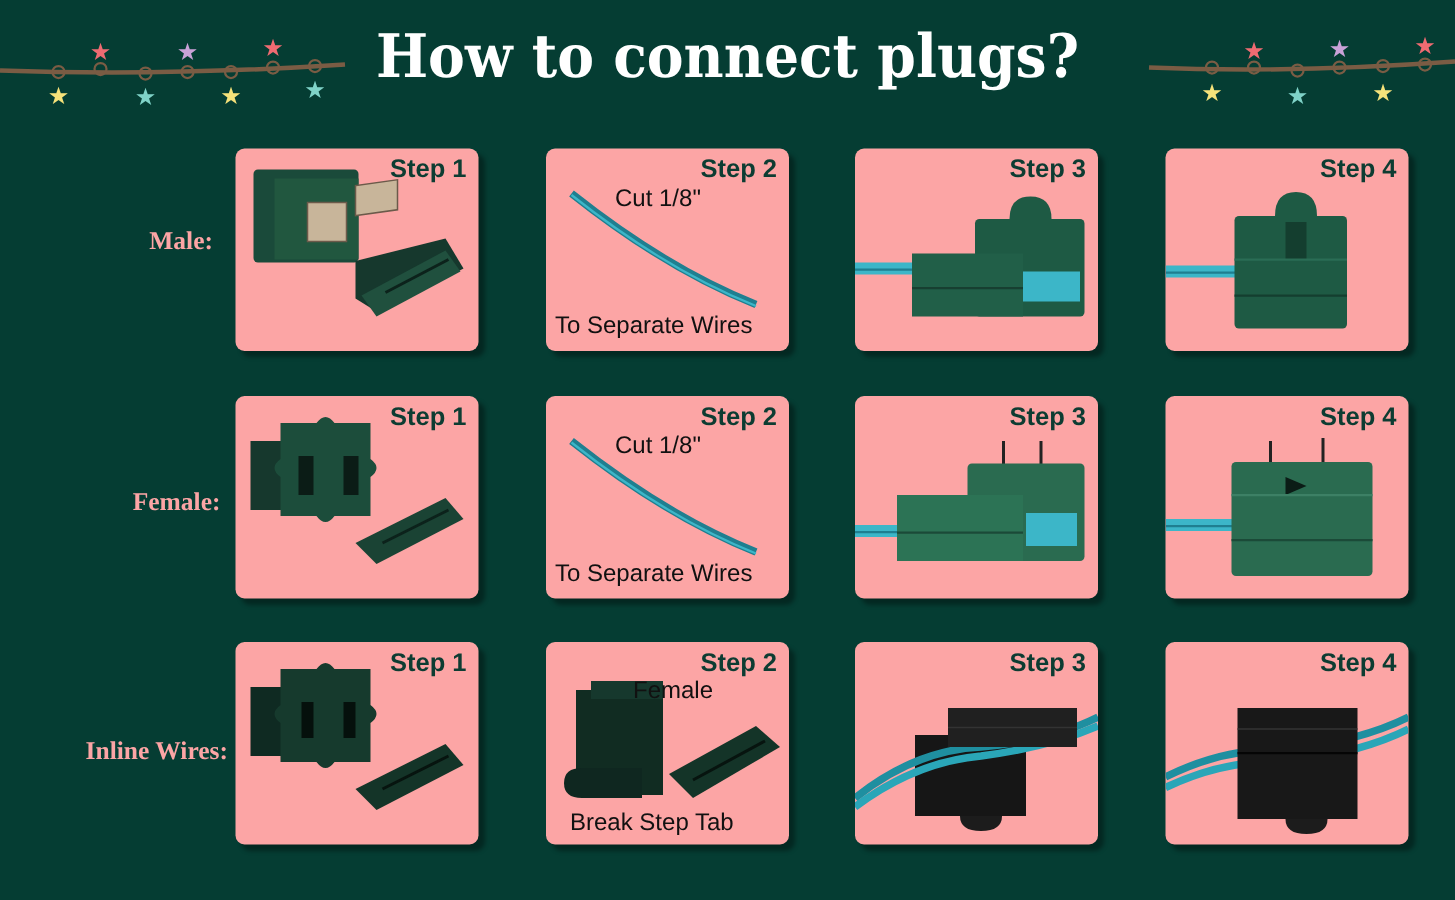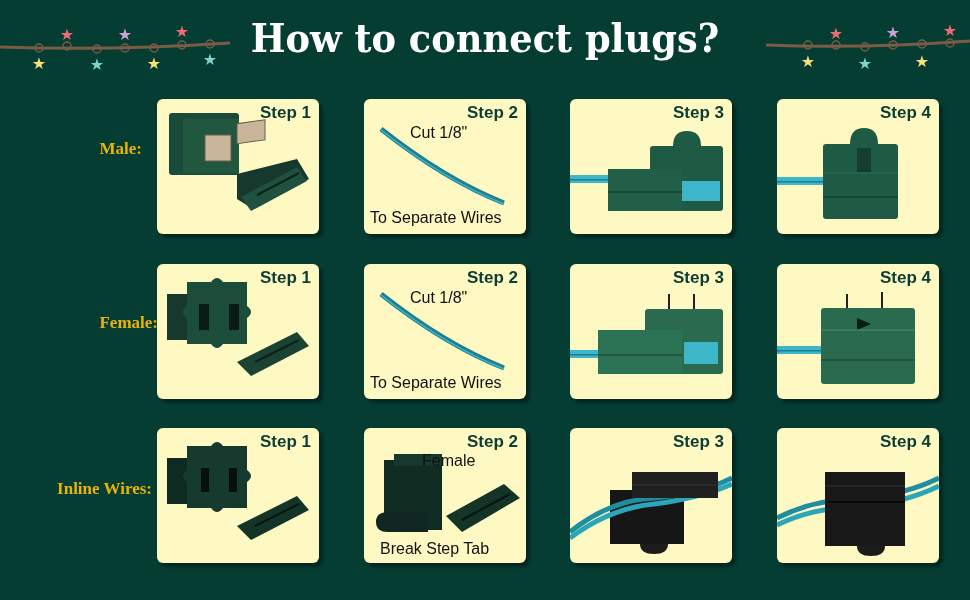--- a/index.html
+++ b/index.html
@@ -3,22 +3,22 @@
 <meta charset="utf-8">
 <style>
   *{box-sizing:border-box;margin:0;padding:0;}
   html,body{width:970px;height:600px;overflow:hidden;}
   body{background:#053d33;position:relative;font-family:"Liberation Sans",sans-serif;}
   .title{position:absolute;left:0;top:14px;width:970px;text-align:center;color:#fff;
     font-family:"DejaVu Serif","Liberation Serif",serif;font-weight:bold;font-size:40px;letter-spacing:0px;transform:scaleX(0.92);}
   .garland{position:absolute;top:15px;}
   .garland.left{left:0;width:240px;height:60px;}
   .garland.right{left:760px;width:210px;height:60px;}
-  .row-label{position:absolute;color:#eab308;font-family:"Liberation Serif",serif;font-weight:bold;font-size:17px;text-align:right;}
-  .card{position:absolute;width:162px;height:135px;background:#fef9c3;border-radius:6px;box-shadow:4px 4px 3px rgba(0,0,0,0.35);overflow:hidden;}
+  .row-label{position:absolute;color:#fca5a5;font-family:"Liberation Serif",serif;font-weight:bold;font-size:17px;text-align:right;margin-top:12px;}
+  .card{position:absolute;width:162px;height:135px;background:#fca5a5;border-radius:6px;box-shadow:4px 4px 3px rgba(0,0,0,0.35);overflow:hidden;}
   .step{position:absolute;right:8px;top:4px;font-weight:bold;font-size:17px;color:#0d3c32;}
   .cap{position:absolute;font-size:16px;color:#111;white-space:nowrap;}
   .art{position:absolute;left:0;top:0;width:162px;height:135px;}
 </style>
 </head>
 <body>
 
 <svg class="garland left" viewBox="0 0 240 60">
   <path d="M0 32 Q110 36 230 28" stroke="#7a5c44" stroke-width="3" fill="none"></path>
   <g fill="none" stroke="#7a5c44" stroke-width="1.5">
@@ -56,21 +56,21 @@
     <text x="105" y="54" fill="#7fd3c8">★</text>
     <text x="133" y="23" fill="#c9a2d8">★</text>
     <text x="162" y="52" fill="#f6e27a">★</text>
     <text x="190" y="21" fill="#ef6b72">★</text>
   </g>
 </svg>
 
 <div class="title">How to connect plugs?</div>
 
 <div class="row-label" style="left:0;width:142px;top:139px;">Male:</div>
-<div class="row-label" style="left:16px;width:142px;top:313px;">Female:</div>
+<div class="row-label" style="left:5px;width:142px;top:313px;">Female:</div>
 <div class="row-label" style="left:0;width:152px;top:479px;">Inline Wires:</div>
 
 <div class="card" style="left:157px;top:99px;">
   <svg class="art" viewBox="0 0 162 135">
     <rect x="12" y="14" width="70" height="62" rx="3" fill="#1a4a3a"></rect>
     <rect x="26" y="20" width="56" height="54" fill="#21573f"></rect>
     <rect x="48" y="36" width="26" height="26" fill="#c8b59a" stroke="#6b5a4a"></rect>
     <rect x="80" y="36" width="28" height="20" fill="#c8b59a" stroke="#6b5a4a" transform="skewY(-8)"></rect>
     <polygon points="80,75 140,60 152,80 96,110 80,100" fill="#16382d"></polygon>
     <polygon points="84,98 140,68 150,82 94,112" fill="#20503e"></polygon>

